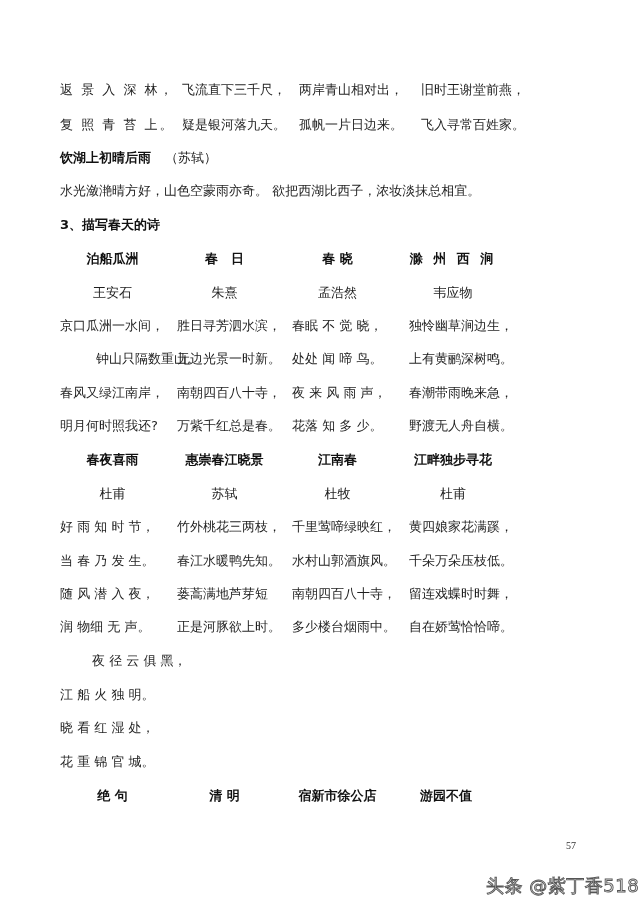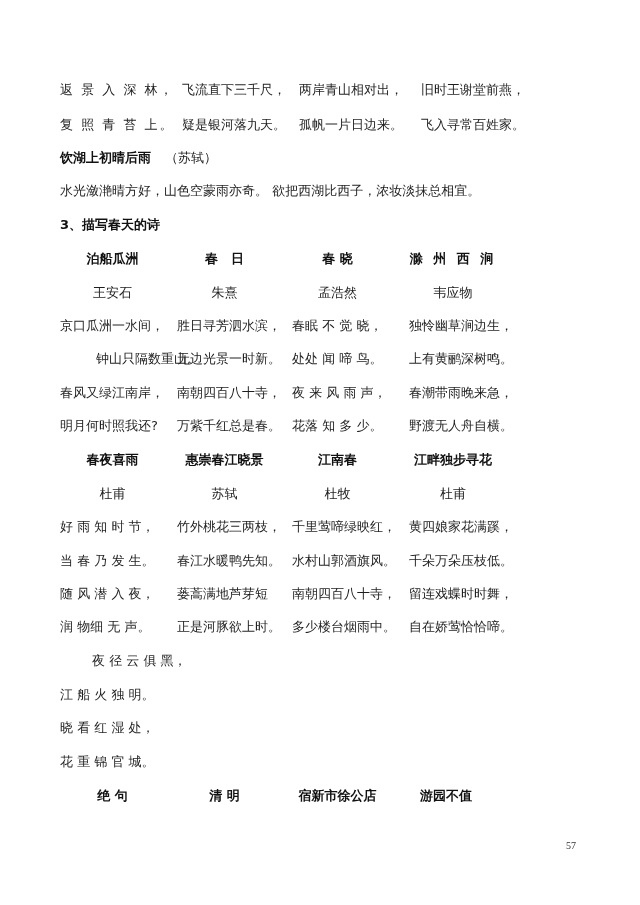--- a/index.html
+++ b/index.html
@@ -137,13 +137,14 @@
   <div class="line" style="left:60px; top:687px;">江 船 火 独 明。</div>
   <div class="line" style="left:60px; top:720px;">晓 看 红 湿 处，</div>
   <div class="line" style="left:60px; top:754px;">花 重 锦 官 城。</div>
 
   <div class="line bold center" style="left:60px; width:105px; top:788px;">绝 句</div>
   <div class="line bold center" style="left:172px; width:105px; top:788px;">清 明</div>
   <div class="line bold center" style="left:285px; width:105px; top:788px;">宿新市徐公店</div>
   <div class="line bold center" style="left:390px; width:112px; top:788px;">游园不值</div>
 
   <div class="page-number">57</div>
+  <div class="watermark">头条 @紫丁香518</div>
 </div>
 
 </body></html>

